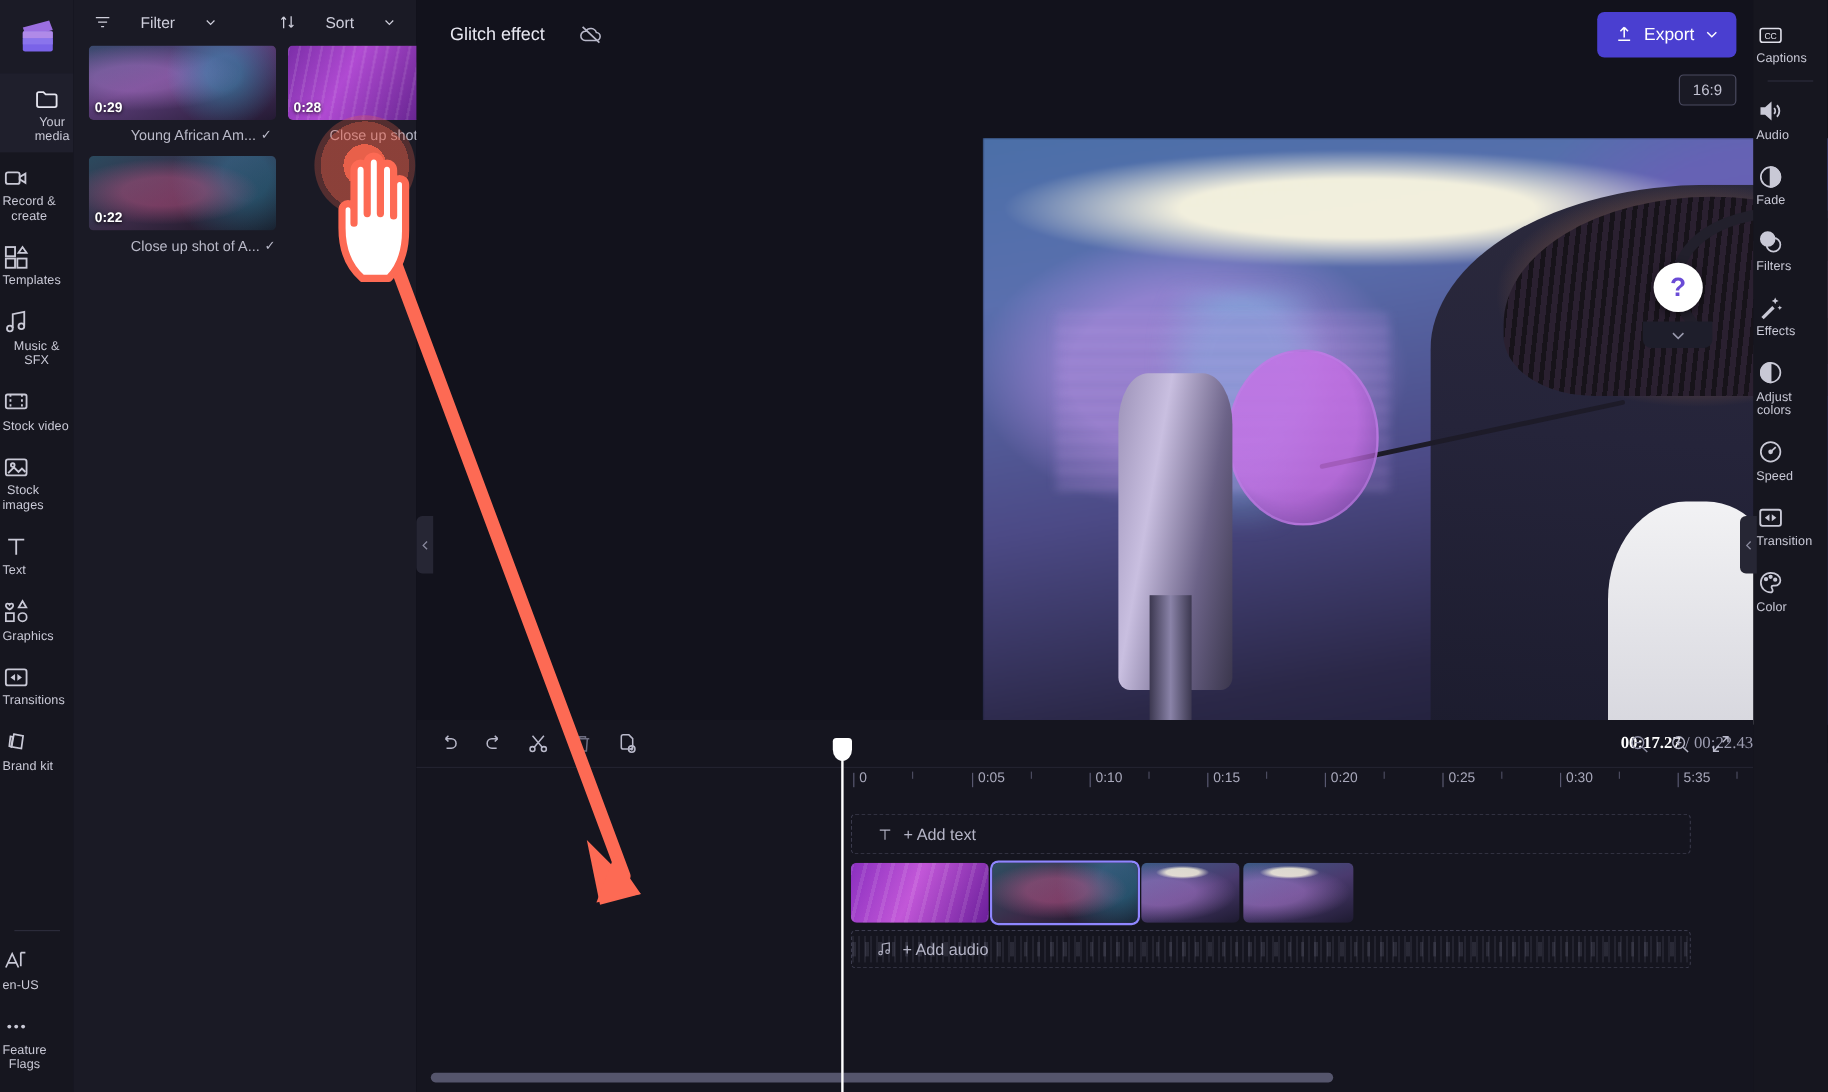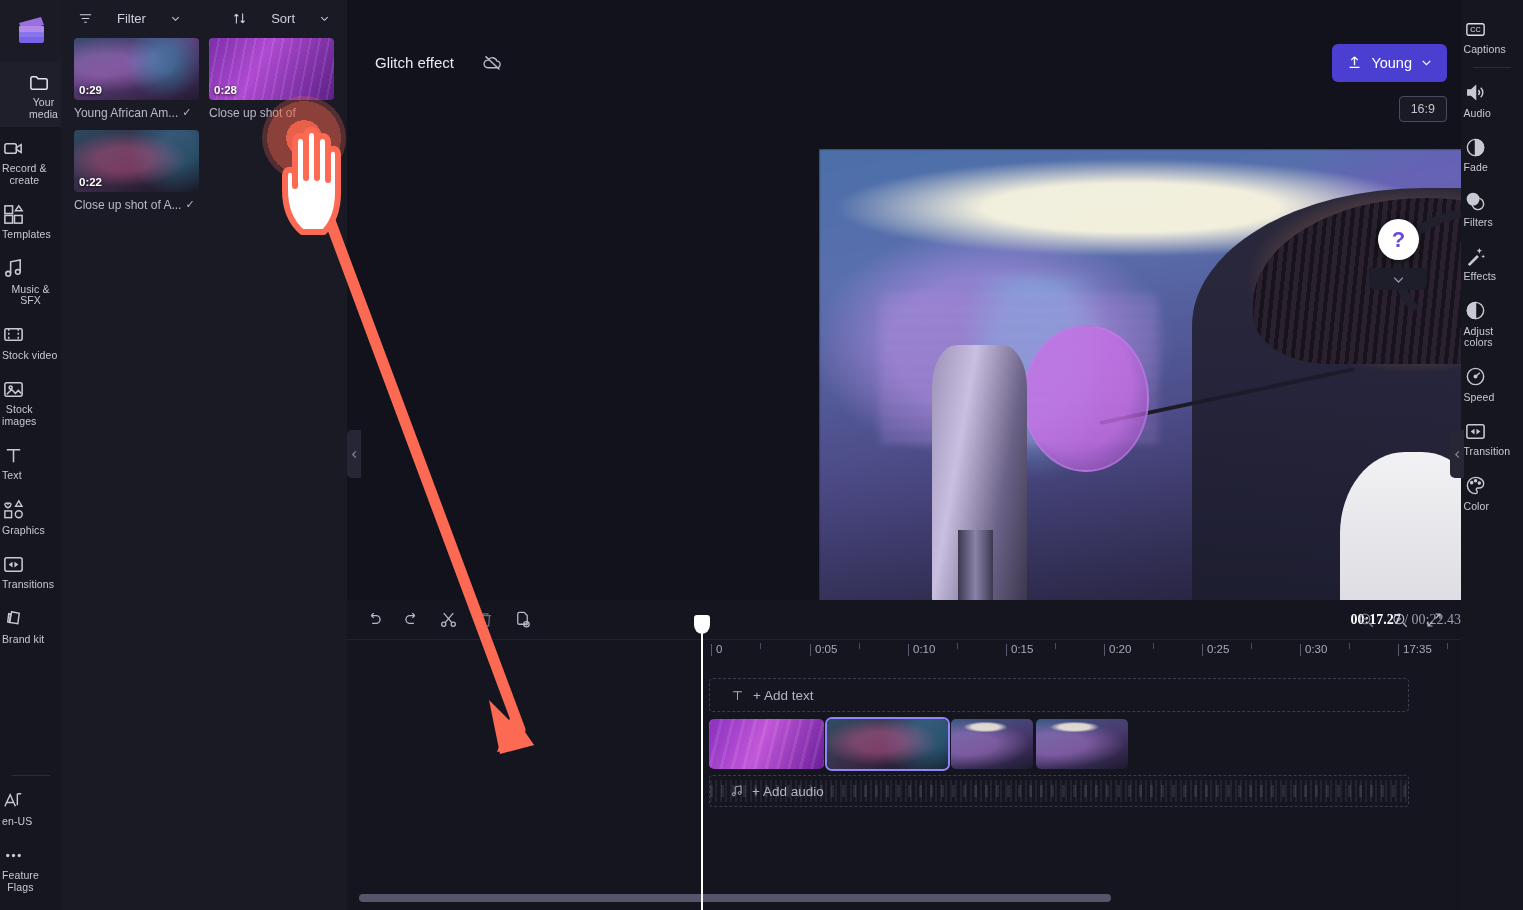--- a/index.html
+++ b/index.html
@@ -56,21 +56,21 @@
   .thumb {
     position: relative; width: 100%; height: 62px; border-radius: 4px; overflow: hidden;
     background: #2a2436;
   }
   .thumb .dur {
     position: absolute; left: 5px; bottom: 4px; font-size: 11.5px; font-weight: bold;
     color: #fff; text-shadow: 0 1px 3px rgba(0,0,0,.9);
   }
   .media-name {
     margin-top: 6px; font-size: 12px; color: #b9b9c8; display: flex; align-items: flex-start;
-    gap: 4px; white-space: nowrap; overflow: hidden;
+    gap: 4px; white-space: nowrap; overflow: hidden; margin-left: 35px;
   }
   .media-name .chk { color: #b9b9c8; font-size: 11px; flex-shrink: 0; }
   
   .art1 { width:100%;height:100%;
     background:
       radial-gradient(circle at 72% 36%, rgba(40,190,220,.34) 0 12%, transparent 40%),
       radial-gradient(ellipse at 26% 44%, rgba(226,150,255,.30) 0 22%, transparent 55%),
       linear-gradient(160deg,#3a4a6e 0%,#5b3d78 42%,#241a33 100%);
   }
   .art2 { width:100%;height:100%;
@@ -81,21 +81,21 @@
   .art3 { width:100%;height:100%;
     background:
       radial-gradient(ellipse at 40% 48%, rgba(210,90,140,.40) 0 26%, transparent 60%),
       radial-gradient(circle at 84% 28%, rgba(40,180,215,.32) 0 14%, transparent 45%),
       linear-gradient(150deg,#2b4a5e 0%,#3a2a46 48%,#17131f 100%);
   }
 
   
   .main { flex: 1; height: 910px; background: #12121c; display: flex; flex-direction: column; position: relative; }
 
-  .topbar { height: 57px; display: flex; align-items: center; padding: 0 14px; flex-shrink: 0; margin-top: 34px; }
+  .topbar { height: 57px; display: flex; align-items: center; padding: 0 14px; flex-shrink: 0; }
   .proj-title {
     font-size: 15px; color: #e9e9f2; padding: 7px 14px; border-radius: 5px; cursor: text;
   }
   .cloud-btn {
     width: 33px; height: 31px; margin-left: 8px; border-radius: 5px; cursor: pointer;
     display: flex; align-items: center; justify-content: center;
   }
   .top-right { margin-left: auto; display:flex; align-items:center; }
   .export-btn {
     height: 38px; background: #4a3fd0; border: none; border-radius: 6px; color: #fff;
@@ -507,21 +507,21 @@
           </svg>
         </span>
       </div>
       <div class="top-right">
         <button class="export-btn">
           <span>
             <svg width="17" height="17" viewBox="0 0 24 24" fill="none" stroke="#fff" stroke-width="1.8">
               <path d="M12 16V4M12 4L7.5 8.5M12 4l4.5 4.5M5 19h14"></path>
             </svg>
           </span>
-          <span>Young</span>
+          <span>Export</span>
           <span>
             <svg width="13" height="13" viewBox="0 0 24 24" fill="none" stroke="#fff" stroke-width="2.2">
                 <path d="M5 9l7 7 7-7"></path>
               </svg>
           </span>
         </button>
       </div>
     </div>
 
     <div class="stage">
@@ -695,21 +695,21 @@
           </div>
         <div class="tick" style="left:595px">
             <span class="bar"></span>
             <span class="tx">0:30</span>
           </div>
         <div class="tick minor" style="left:644px">
             <span class="bar"></span>
           </div>
         <div class="tick" style="left:693px">
             <span class="bar"></span>
-            <span class="tx">17:35</span>
+            <span class="tx">5:35</span>
           </div>
         <div class="tick minor" style="left:742px">
             <span class="bar"></span>
           </div>
         <div class="tick" style="left:791px"></div>
         <div class="tick minor" style="left:840px"></div>
         <div class="tick" style="left:889px"></div>
         <div class="tick minor" style="left:938px"></div>
         <div class="tick" style="left:987px"></div>
         <div class="tick minor" style="left:1036px"></div>

